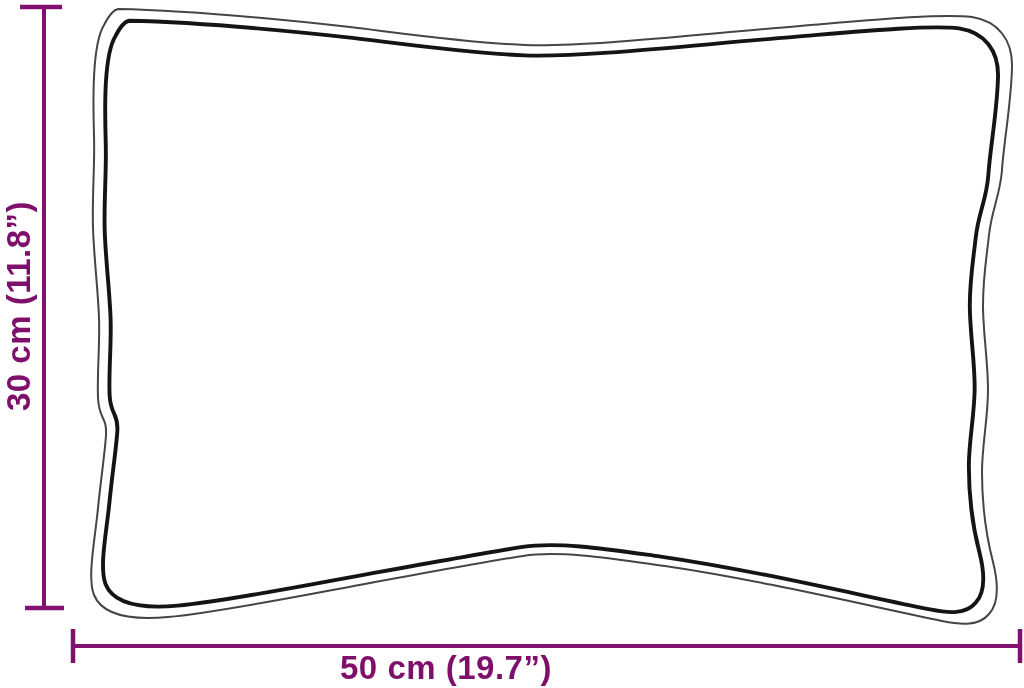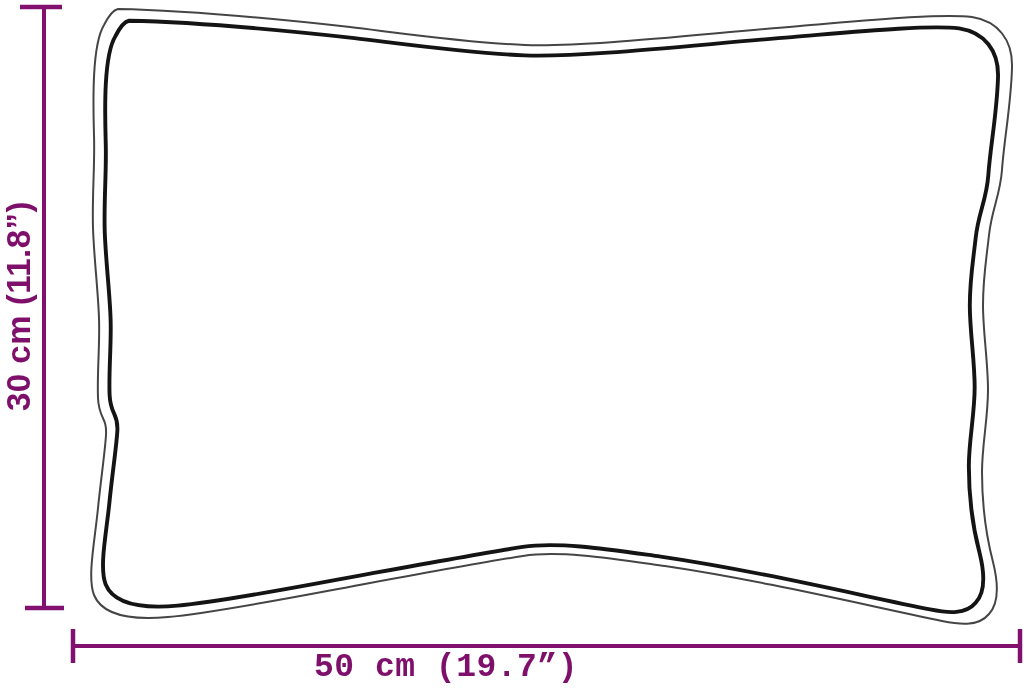--- a/index.html
+++ b/index.html
@@ -41,21 +41,20 @@
     transform: rotate(-90deg);
     transform-origin: 0 0;
   }
   .dim-label-width {
     left: 0;
     top: 651px;
     width: 892px;
     height: 37px;
     line-height: 34px;
     text-align: center;
-    font-family: Liberation Mono, monospace;
   }
 </style>
 </head>
 <body>
 
 <div class="canvas">
 
   <svg class="diagram-svg" viewBox="0 0 1024 688" xmlns="http://www.w3.org/2000/svg">
 
     <path fill="none" stroke="#454545" stroke-width="2" stroke-linecap="round" d="M 118 9

